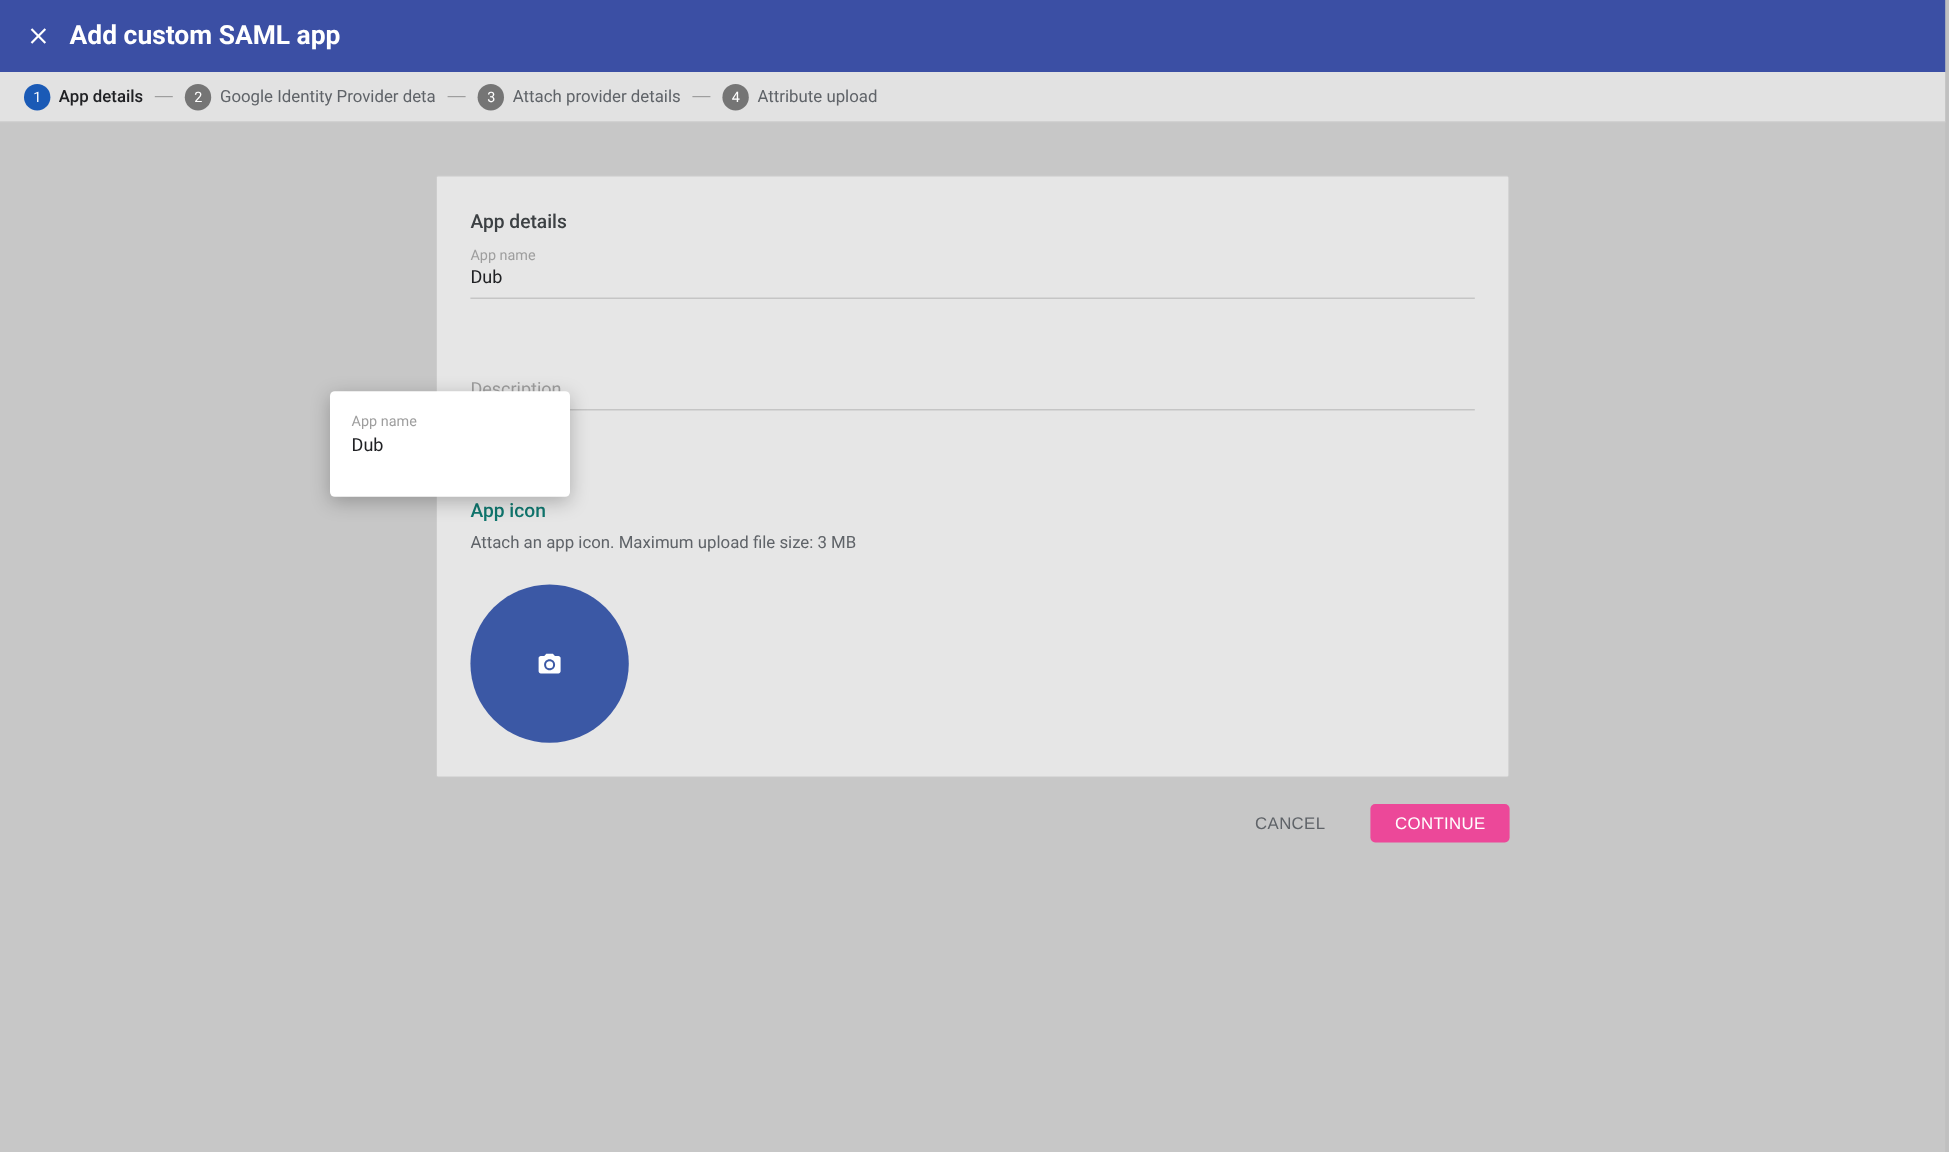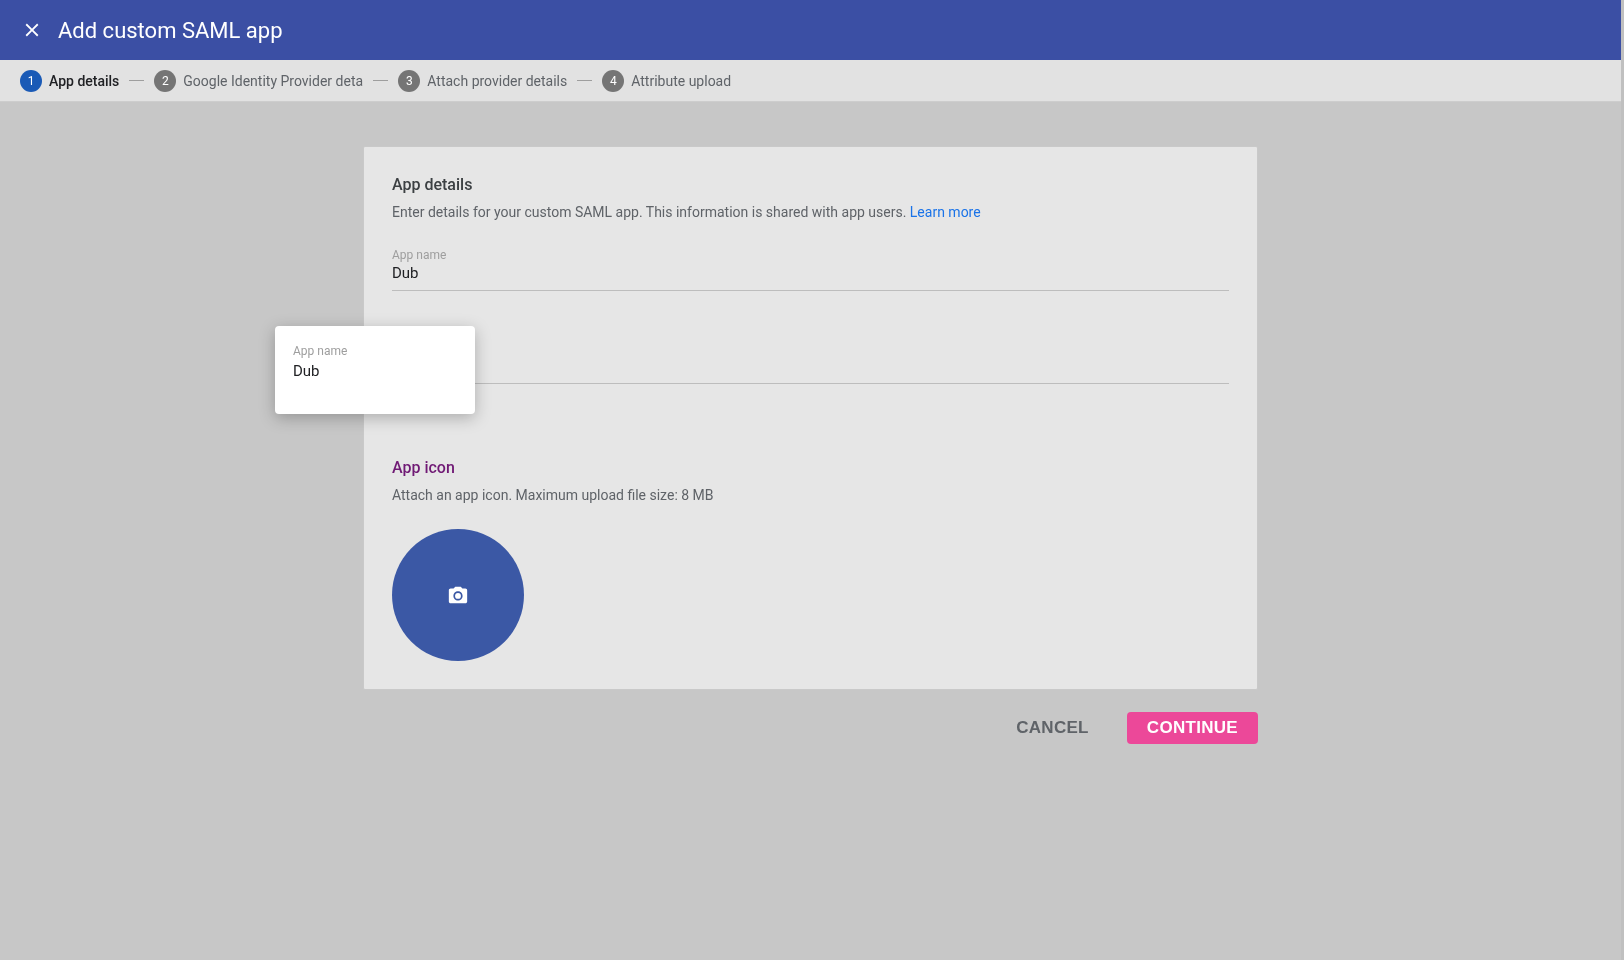--- a/index.html
+++ b/index.html
@@ -32,21 +32,21 @@
       width: 40px;
       height: 40px;
       display: flex;
       align-items: center;
       justify-content: center;
       cursor: pointer;
       border-radius: 50%;
     }
     .header-title {
       font-size: 22px;
-      font-weight: 400;
+      font-weight: 700;
       margin-left: 6px;
     }
     .stepper {
       background: #e2e2e2;
       height: 42px;
       display: flex;
       align-items: center;
       padding: 0 20px;
       gap: 8px;
       border-bottom: 1px solid #cdcdcd;
@@ -147,21 +147,21 @@
       padding-top: 18px;
       padding-bottom: 8px;
       margin-bottom: 74px;
     }
     .desc-placeholder {
       font-size: 15px;
       color: #9e9e9e;
     }
     .icon-section-title {
       font-size: 16px;
-      color: #701a75;
+      color: #0f766e;
       font-weight: 500;
       margin-bottom: 10px;
     }
     .icon-section-desc {
       font-size: 14px;
       color: #5f6368;
       margin-bottom: 26px;
     }
     .icon-upload {
       width: 132px;
@@ -177,22 +177,22 @@
       width: 895px;
       margin: 22px auto 0;
       display: flex;
       justify-content: flex-end;
       gap: 18px;
     }
     .btn {
       height: 32px;
       padding: 0 20px;
       border-radius: 4px;
-      font-size: 17px;
-      font-weight: 700;
+      font-size: 14px;
+      font-weight: 400;
       letter-spacing: 0.3px;
       display: flex;
       align-items: center;
       cursor: pointer;
       border: none;
     }
     .btn-cancel {
       background: transparent;
       color: #5f6368;
     }
@@ -252,35 +252,32 @@
     <div class="step-connector"></div>
     <div class="step">
       <div class="step-num">4</div>
       <div class="step-label">Attribute upload</div>
     </div>
   </div>
 
   <div class="page-body">
     <div class="card">
       <div class="section-title">App details</div>
-      <div class="section-desc">
-        <span>Enter details for your custom SAML app. This information is shared with app users. </span><a class="learn-link">Learn more</a>
-      </div>
 
       <div class="input-field">
         <div class="input-label">App name</div>
         <div class="input-value">Dub</div>
       </div>
 
       <div class="desc-field">
         <div class="desc-placeholder">Description</div>
       </div>
 
       <div class="icon-section-title">App icon</div>
-      <div class="icon-section-desc">Attach an app icon. Maximum upload file size: 8 MB</div>
+      <div class="icon-section-desc">Attach an app icon. Maximum upload file size: 3 MB</div>
 
       <div class="icon-upload">
         <svg width="22" height="22" viewBox="0 0 24 24" fill="#fff">
           <circle cx="12" cy="13" r="3.2"></circle>
           <path d="M9 3L7.17 5H4c-1.1 0-2 .9-2 2v12c0 1.1.9 2 2 2h16c1.1 0 2-.9 2-2V7c0-1.1-.9-2-2-2h-3.17L15 3H9zm3 15c-2.76 0-5-2.24-5-5s2.24-5 5-5 5 2.24 5 5-2.24 5-5 5z"></path>
         </svg>
       </div>
     </div>
 
     <div class="footer-btns">

